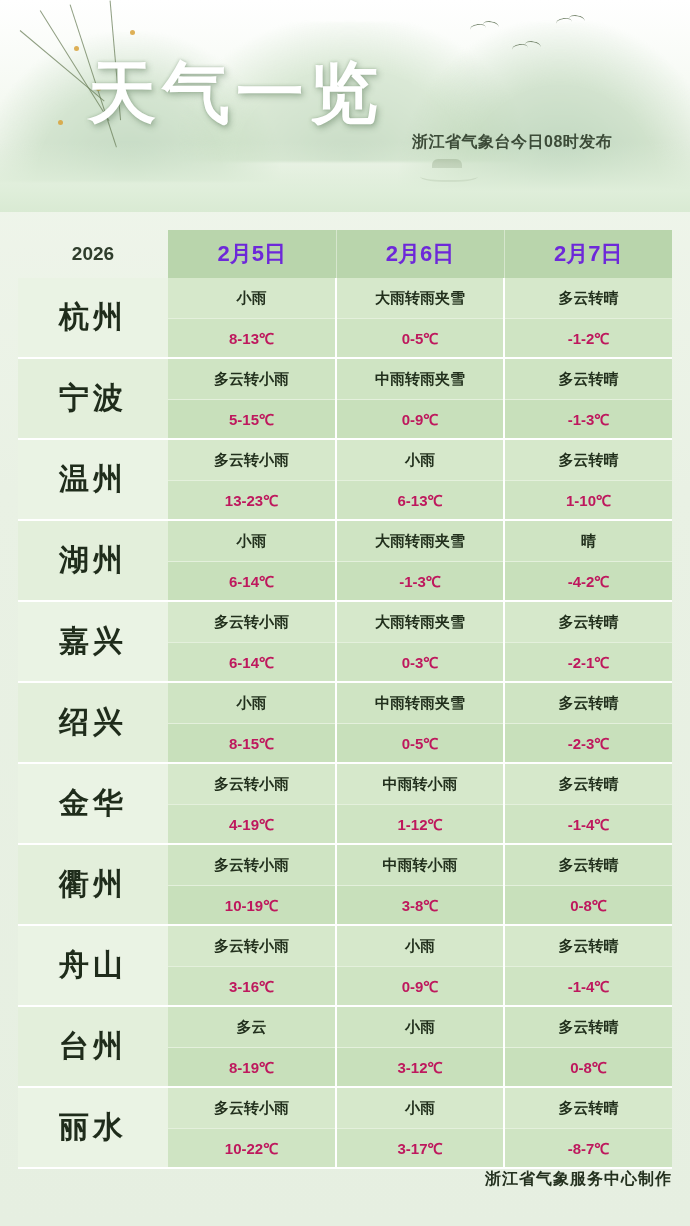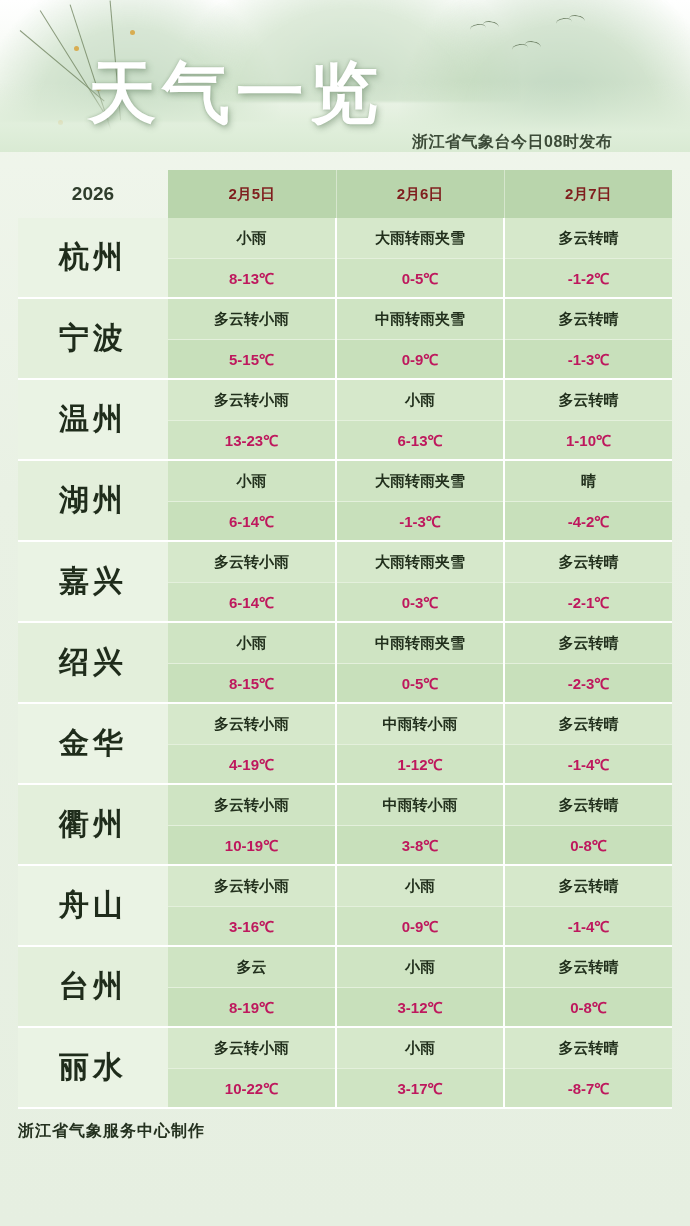--- a/index.html
+++ b/index.html
@@ -17,21 +17,21 @@
     position: relative;
     width: 690px;
     height: 1226px;
     background: linear-gradient(180deg, #f2f7ee 0%, #e9f1e4 40%, #e6efe1 100%);
   }
 
   
   .header {
     position: relative;
     width: 690px;
-    height: 152px;
+    height: 212px;
     overflow: hidden;
     background: linear-gradient(180deg, #ffffff 0%, #f3f8f0 55%, #e8f0e3 100%);
   }
   .mountain {
     position: absolute;
     bottom: 0;
     opacity: 0.55;
   }
   .m1 {
     left: -20px; bottom: 30px;
@@ -147,23 +147,23 @@
     height: 46px;
   }
   .year-cell {
     font-size: 19px;
     font-weight: bold;
     color: #2f3d2c;
     text-align: center;
     background: transparent;
   }
   .day-hdr {
-    font-size: 15px;
-    font-weight: bold;
-    color: #7f1d1d;
+    font-size: 22px;
+    font-weight: bold;
+    color: #6d28d9;
     text-align: center;
     background: #b9d5ac;
     border-right: 1px solid #d6e6cd;
   }
   .day-hdr:last-child { border-right: none; }
 
   .city-cell {
     font-size: 30px;
     font-weight: bold;
     color: #1f2c1b;
@@ -192,25 +192,25 @@
     border-bottom: 2px solid #ffffff;
   }
   tr.cond-row td.cond { border-bottom: 1px solid #e4f0dc; }
   td.cond:last-child, td.temp:last-child { border-right: none; }
 
   tr.row-alt td.city-cell { background: #e3efdb; }
   tr.row-alt td.cond { background: #cfe4c3; }
   tr.row-alt td.temp { background: #c8e0bb; }
 
   .footer {
-    text-align: left;
+    text-align: right;
     font-size: 16px;
     font-weight: bold;
     color: #23301e;
-    padding-top: 12px;
+    padding-top: 0;
     letter-spacing: 1px;
   }
 </style>
 </head>
 <body>
 
 <div class="page">
 
   <div class="header">
     <div class="mountain m1"></div>

